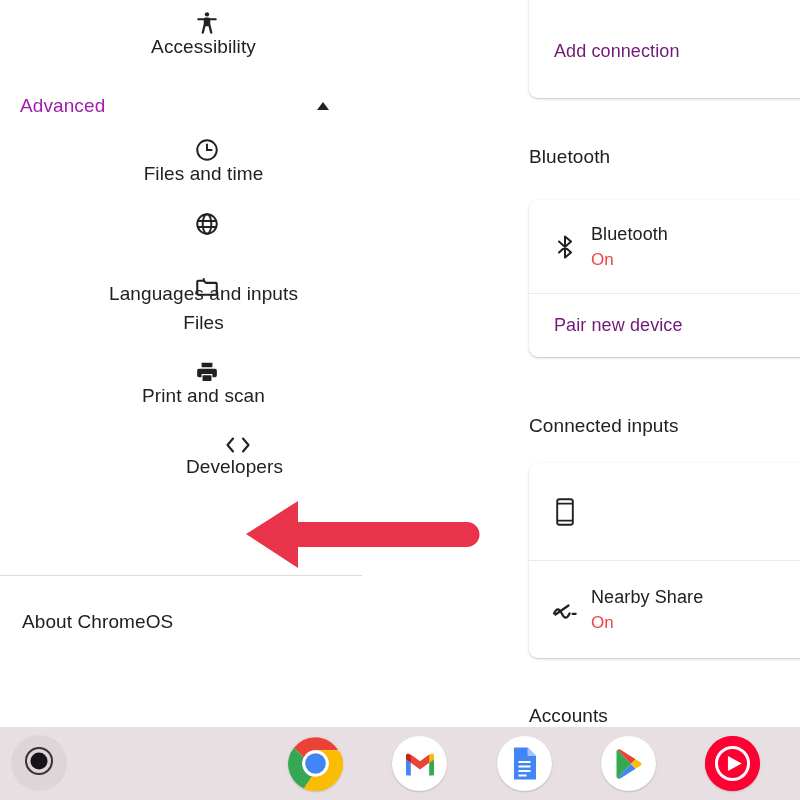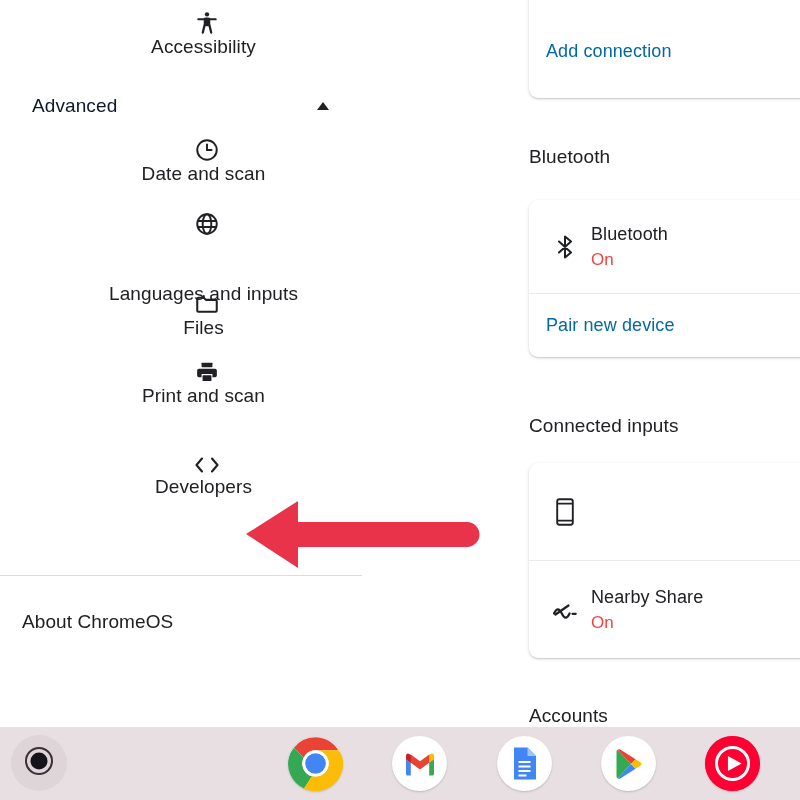--- a/index.html
+++ b/index.html
@@ -68,22 +68,22 @@
     top: 84px;
     width: 350px;
     height: 44px;
     display: flex;
     align-items: center;
     justify-content: space-between;
     cursor: pointer;
   }
   #advanced-label {
     font-size: 19px;
-    color: #0f172a;
-    margin-left: 32px;
+    color: #a21caf;
+    margin-left: 20px;
     letter-spacing: 0.1px;
   }
   #advanced-caret {
     margin-right: 18px;
     width: 18px;
     height: 18px;
     display: flex;
     align-items: center;
     justify-content: center;
   }
@@ -175,22 +175,22 @@
   }
   .row-sub {
     font-size: 17px;
     line-height: 23px;
     color: #ef4444;
     margin-top: 2px;
     letter-spacing: 0.1px;
   }
   .row-plain-label {
     font-size: 18px;
-    color: #0369a1;
-    margin-left: 17px;
+    color: #701a75;
+    margin-left: 25px;
     letter-spacing: 0.1px;
   }
   .row-divider {
     height: 1px;
     background: #e8eaed;
     margin: 0;
   }
 
   
   #annotation-arrow {
@@ -265,56 +265,56 @@
       </span>
     </div>
 
     <div class="nav-item" style="top:137px;">
       <span class="nav-icon">
         <svg width="26" height="26" viewBox="0 0 24 24" fill="none" stroke="#202124" stroke-width="1.8">
           <circle cx="12" cy="12" r="9"></circle>
           <path d="M12 6.8V12h4.2" stroke-linecap="round"></path>
         </svg>
       </span>
-      <span class="nav-label">Date and scan</span>
+      <span class="nav-label">Files and time</span>
     </div>
 
     <div class="nav-item" style="top:211px;gap:46px;">
       <span class="nav-icon">
         <svg width="26" height="26" viewBox="0 0 24 24" fill="none" stroke="#202124" stroke-width="1.8">
           <circle cx="12" cy="12" r="9"></circle>
           <ellipse cx="12" cy="12" rx="4" ry="9"></ellipse>
           <path d="M3.2 9.2h17.6M3.2 14.8h17.6"></path>
         </svg>
       </span>
       <span class="nav-label">Languages and inputs</span>
     </div>
 
-    <div class="nav-item" style="top:291px;">
+    <div class="nav-item" style="top:274px;gap:12px;">
       <span class="nav-icon">
         <svg width="26" height="26" viewBox="0 0 24 24" fill="none" stroke="#202124" stroke-width="1.9" stroke-linejoin="round">
           <path d="M3 7.2a1 1 0 0 1 1-1h5l2 2h9a1 1 0 0 1 1 1v9a1 1 0 0 1-1 1H4a1 1 0 0 1-1-1z"></path>
           <path d="M9 6.2V4.6" stroke-linecap="round"></path>
         </svg>
       </span>
       <span class="nav-label">Files</span>
     </div>
 
     <div class="nav-item" style="top:359px;">
       <span class="nav-icon">
         <svg width="26" height="26" viewBox="0 0 24 24" fill="#202124">
           <rect x="7" y="3.4" width="10" height="4.2" rx="0.6"></rect>
           <path d="M4.5 9h15a1.6 1.6 0 0 1 1.6 1.6v4.6a1.6 1.6 0 0 1-1.6 1.6H17v-3H7v3H4.5A1.6 1.6 0 0 1 2.9 15.2v-4.6A1.6 1.6 0 0 1 4.5 9z"></path>
           <rect x="7.9" y="15" width="8.2" height="5.4" rx="0.6"></rect>
         </svg>
       </span>
       <span class="nav-label">Print and scan</span>
     </div>
 
-    <div class="nav-item" style="top:454px;">
+    <div class="nav-item" style="top:434px;margin-left:31px;">
       <span class="nav-icon">
         <svg width="28" height="22" viewBox="0 0 28 22" fill="none" stroke="#202124" stroke-width="2.1" stroke-linecap="round" stroke-linejoin="round">
           <polyline points="9,4.5 3.5,11 9,17.5"></polyline>
           <polyline points="19,4.5 24.5,11 19,17.5"></polyline>
         </svg>
       </span>
       <span class="nav-label">Developers</span>
     </div>
 
 

